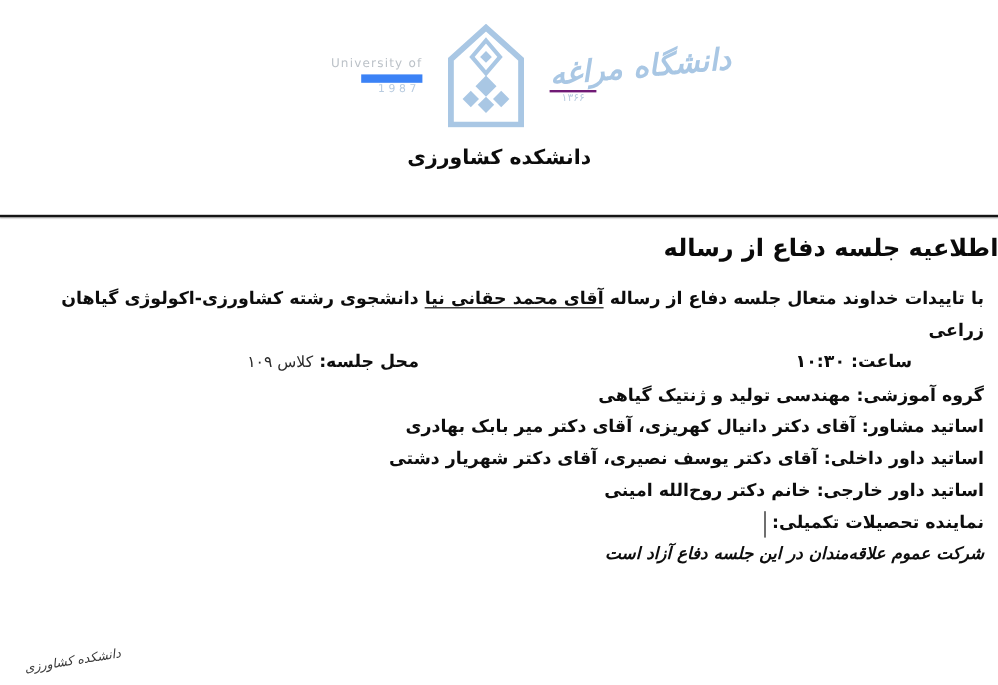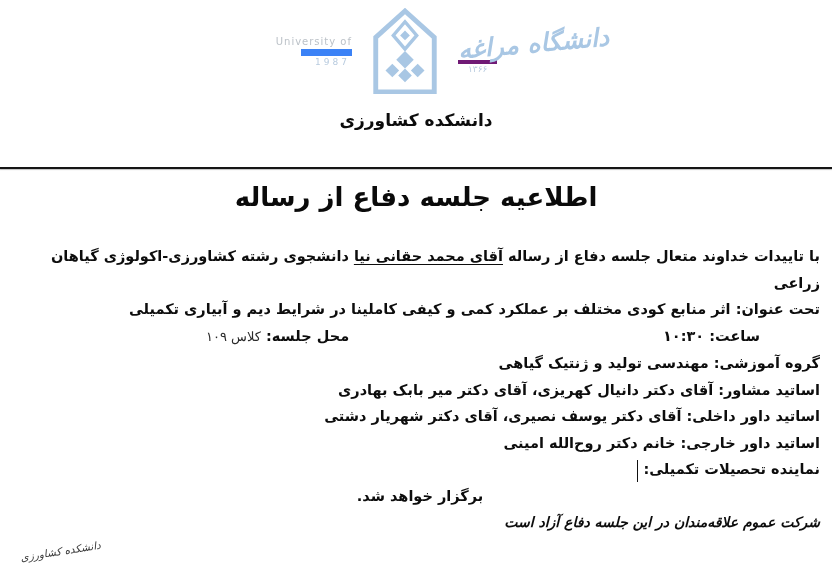--- a/index.html
+++ b/index.html
@@ -6,56 +6,56 @@
   .page{
     position:relative;
     width:832px;height:571px;
     background:#ffffff;
     font-family:"DejaVu Sans",sans-serif;
     overflow:hidden;
   }
   
   .logo-row{
     display:flex;justify-content:center;align-items:center;
-    gap:14px;padding-top:10px;height:86px;
+    gap:14px;padding-top:22px;height:86px;
   }
   .logo-en{width:128px;text-align:right;line-height:1.25;}
   .logo-en .en1{font-size:10px;color:#bcc2c8;letter-spacing:1px;}
   .logo-en .en2{font-size:13px;color:#a9c7e4;font-weight:bold;letter-spacing:4px;}
   .logo-en .en3{
     font-size:9px;color:#b8cbdf;letter-spacing:3px;
     border-top:7px solid #3b82f6;display:inline-block;padding:1px 2px 0 14px;margin-top:1px;
   }
   .emblem{flex:0 0 auto;}
   .logo-fa{width:150px;text-align:left;line-height:1.1;}
   .fa-name{
     font-size:25px;color:#a9c7e4;font-weight:bold;font-style:italic;
     display:inline-block;transform:rotate(-5deg);white-space:nowrap;
   }
   .fa-year{
     font-size:9px;color:#b8cbdf;letter-spacing:4px;
-    border-top:4px solid #701a75;display:inline-block;padding:1px 10px 0 10px;margin-top:2px;
+    border-top:2px solid #701a75;display:inline-block;padding:1px 10px 0 10px;margin-top:2px;
   }
   
   .faculty{
     text-align:center;font-weight:bold;font-size:17px;color:#0c0c0c;
     margin-top:14px;direction:rtl;
   }
   
   .divider{
     border:none;height:0;
     border-top:2px solid #151515;
     box-shadow:0 1px 1px rgba(0,0,0,.25);
     margin:37px 0 0 0;width:832px;
   }
   
   .main-title{
-    direction:rtl;text-align:center;
-    font-size:26px;font-weight:bold;color:#0a0a0a;
-    margin:13px 0 16px 0;letter-spacing:0;
+    direction:rtl;text-align:right;
+    font-size:20px;font-weight:bold;color:#0a0a0a;
+    margin:13px 0 3px 0;letter-spacing:0;
   }
   
   .content{
     direction:rtl;
     padding:15px 12px 0 20px;
     font-size:14.5px;font-weight:bold;color:#0d0d0d;
   }
   .content p{margin:0;line-height:26.5px;}
   .student-name{text-decoration:underline;text-underline-offset:3px;text-align:center;}
   .schedule{
@@ -111,33 +111,31 @@
 
   <div class="faculty">دانشکده کشاورزی</div>
 
   <hr class="divider">
 
   <h1 class="main-title">اطلاعیه جلسه دفاع از رساله</h1>
 
   <div class="content">
     <p><span>با تاییدات خداوند متعال جلسه دفاع از رساله </span><span class="student-name">آقای محمد حقانی نیا</span><span> دانشجوی رشته کشاورزی-اکولوژی گیاهان زراعی</span></p>
 
-    <p>تحت عنوان: اثر منابع کودی مختلف بر عملکرد کمی و کیفی کاملینا در شرایط دیم و آبیاری تکمیلی</p>
 
     <div class="schedule">
       <span>ساعت: ۱۰:۳۰</span>
       <span><span>محل جلسه:</span> <span class="loc-value">کلاس ۱۰۹</span></span>
     </div>
 
     <p>گروه آموزشی: مهندسی تولید و ژنتیک گیاهی</p>
     <p>اساتید مشاور: آقای دکتر دانیال کهریزی، آقای دکتر میر بابک بهادری</p>
     <p>اساتید داور داخلی: آقای دکتر یوسف نصیری، آقای دکتر شهریار دشتی</p>
     <p>اساتید داور خارجی: خانم دکتر روح‌الله امینی</p>
 
     <p><span>نماینده تحصیلات تکمیلی:</span><span class="cursor-bar"></span></p>
 
-    <p class="closing">برگزار خواهد شد.</p>
     <p class="footnote">شرکت عموم علاقه‌مندان در این جلسه دفاع آزاد است</p>
   </div>
 
   <div class="signature">دانشکده کشاورزی</div>
 
 </div>
 
 </body></html>

